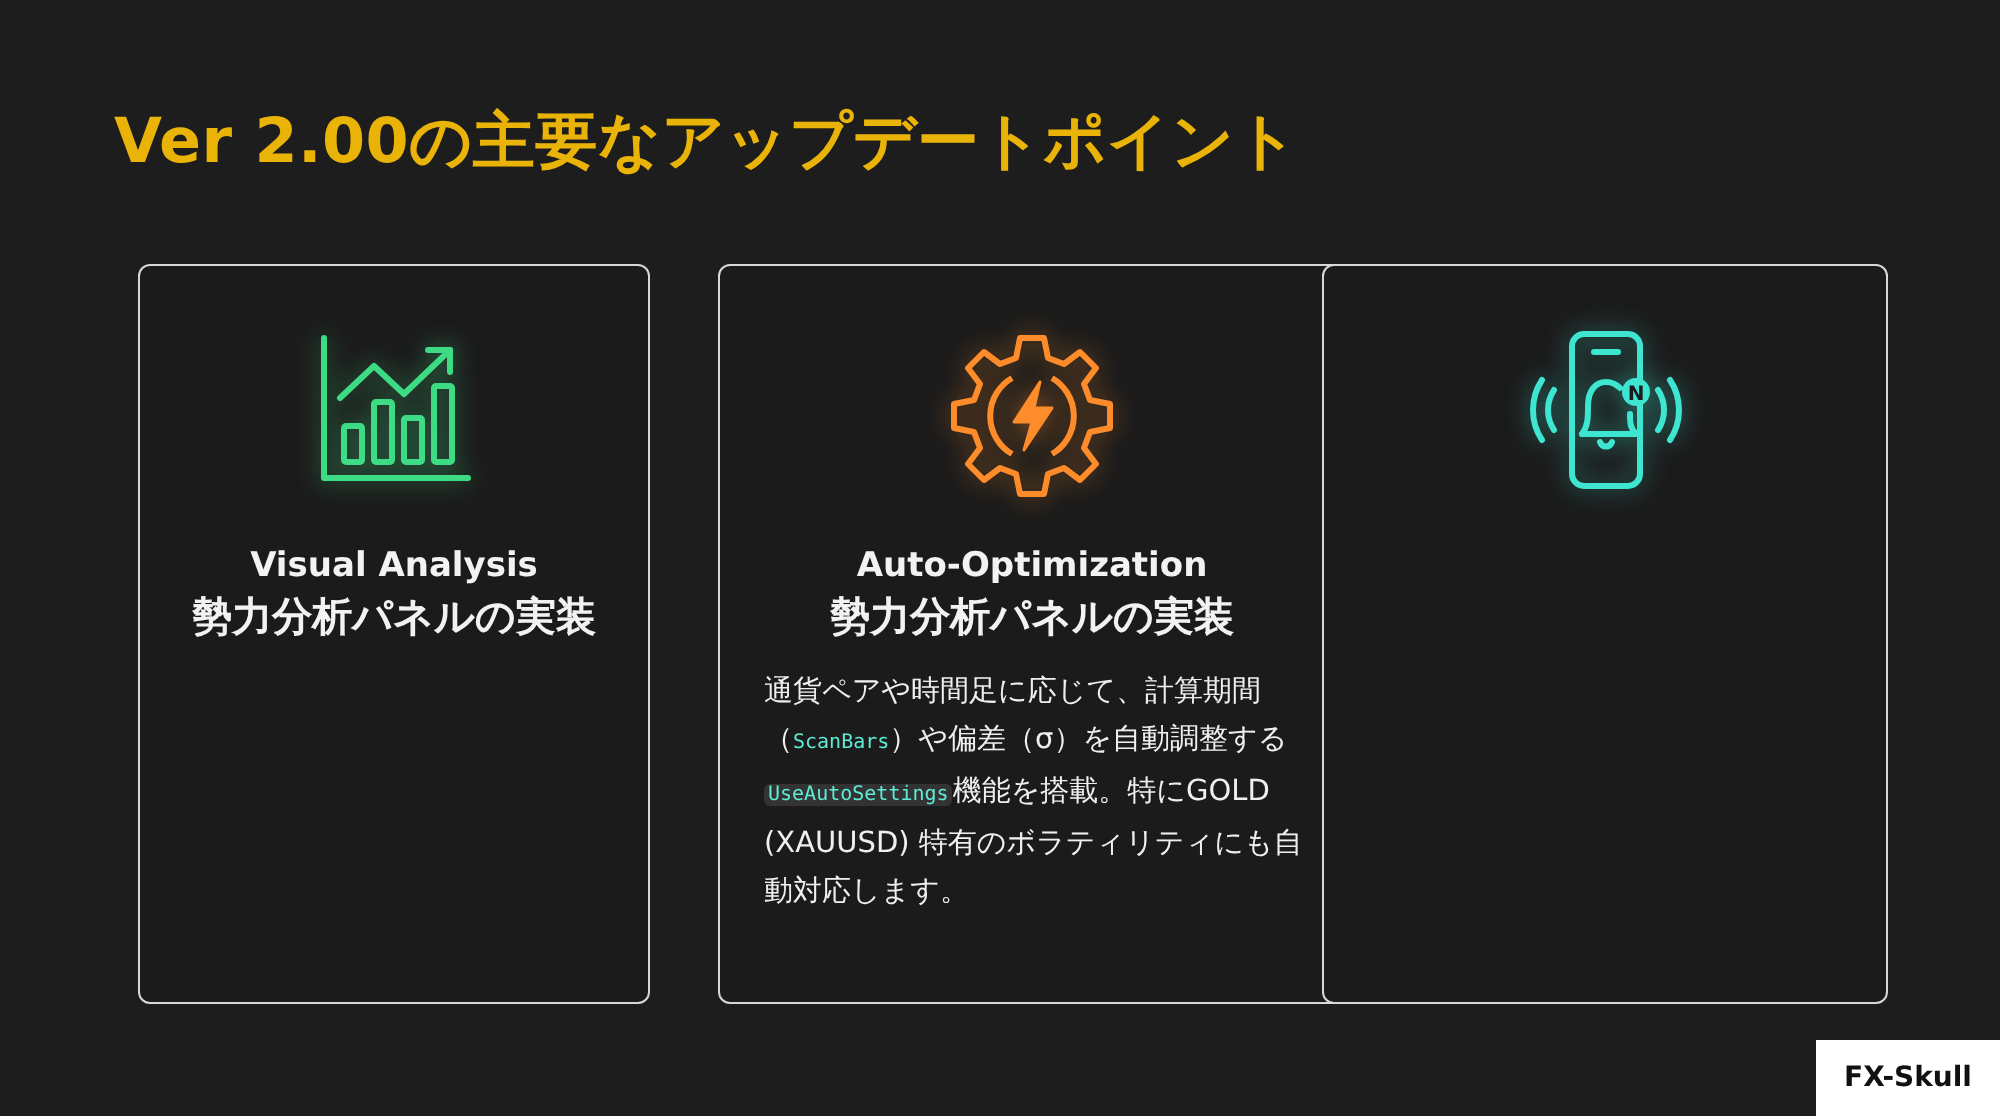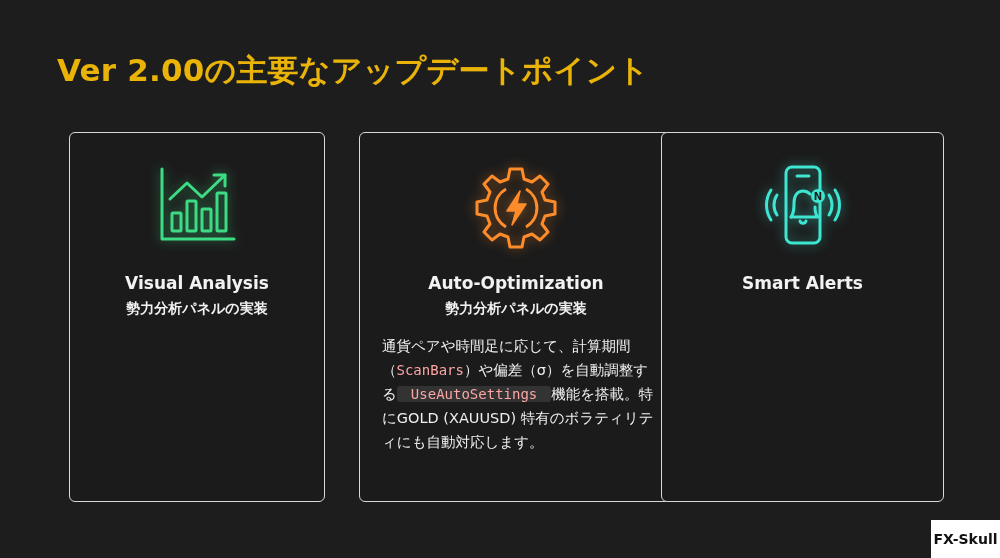--- a/index.html
+++ b/index.html
@@ -29,32 +29,32 @@
   }
   .icon-wrap svg { width:86px; height:86px; }
   .glow-green svg { filter:drop-shadow(0 0 6px rgba(60,220,130,0.55)); }
   .glow-orange svg { filter:drop-shadow(0 0 6px rgba(255,140,40,0.55)); }
   .glow-cyan svg { filter:drop-shadow(0 0 6px rgba(60,230,210,0.55)); }
   .head {
     position:absolute; left:0; right:0; top:138px; text-align:center;
     font-weight:bold; color:#f2f2f2;
   }
   .head .en { font-size:17px; line-height:24px; display:block; }
-  .head .jp { font-size:14px; line-height:27px; display:block; }
+  .head .jp { font-size:20px; line-height:27px; display:block; }
   .body {
     position:absolute; left:22px; right:14px; top:201px;
     font-size:14.5px; line-height:24px; color:#efefef;
   }
   .code {
     font-family:"DejaVu Sans Mono", "Liberation Mono", monospace;
-    font-size:14px; color:#fca5a5;
+    font-size:10px; color:#5eead4;
   }
-  .code.bg { background:#333; border-radius:3px; padding:0 14px; }
+  .code.bg { background:#333; border-radius:3px; padding:0 2px; }
   .badge {
-    position:absolute; right:0; bottom:0; width:69px; height:38px;
+    position:absolute; right:0; bottom:0; width:92px; height:38px;
     background:#ffffff; color:#111;
     font-weight:bold; font-size:14px;
     display:flex; align-items:center; justify-content:center;
   }
 </style>
 </head>
 <body>
 
 <div class="title">Ver 2.00の主要なアップデートポイント</div>
 
@@ -104,17 +104,16 @@
       <path d="M40 58 C41 61 45 61 46 58"></path>
       <circle cx="58" cy="33" r="7" fill="#3ee6d2" stroke="none"></circle>
       <text x="58" y="37" text-anchor="middle" font-size="10" font-weight="bold" fill="#1b1b1b" stroke="none" font-family="DejaVu Sans, sans-serif">N</text>
       <path d="M17 32 C13 38 13 46 17 52"></path>
       <path d="M11 27 C5 36 5 48 11 57"></path>
       <path d="M69 32 C73 38 73 46 69 52"></path>
       <path d="M75 27 C81 36 81 48 75 57"></path>
     </svg>
   </div>
   <div class="head">
-    <span class="en">Smart Alerts</span>
   </div>
 </div>
 
 <div class="badge">FX-Skull</div>
 
 </body></html>

